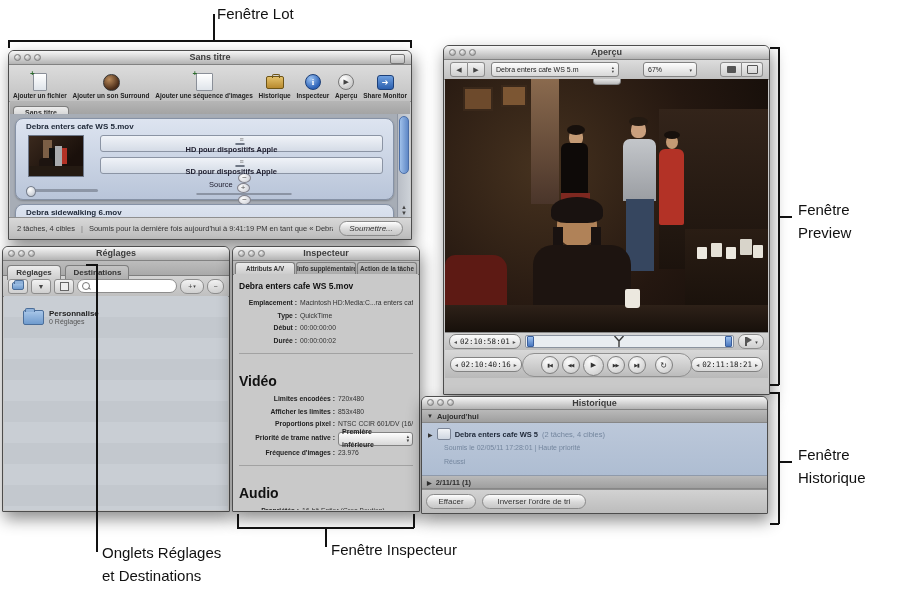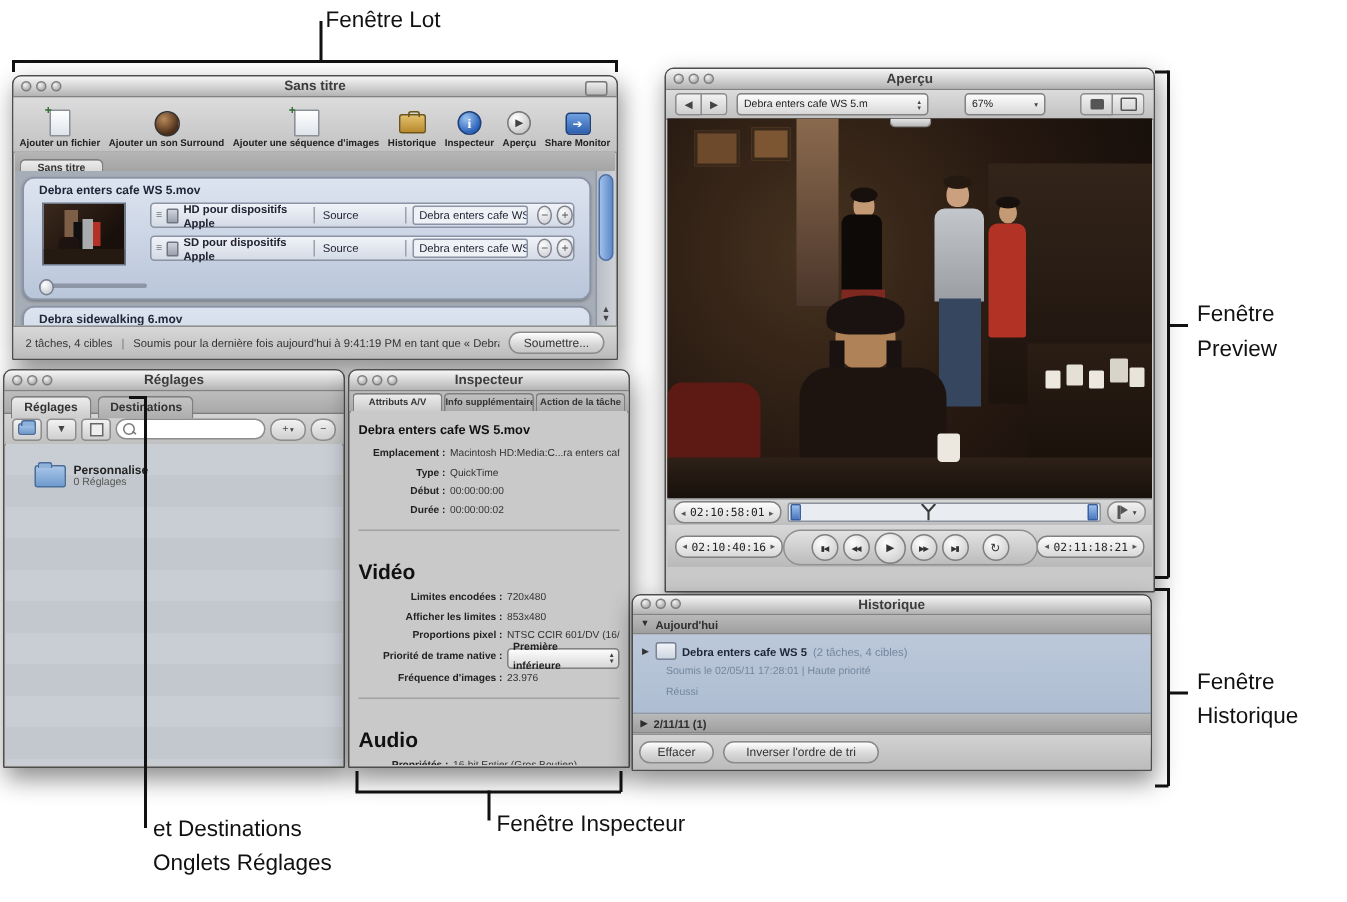--- a/index.html
+++ b/index.html
@@ -46,21 +46,21 @@
              color:#fff;font-size:9px;font-weight:bold;font-family:"Liberation Serif",serif;display:flex;align-items:center;justify-content:center;}
   .icon-play-c{width:14px;height:14px;border-radius:50%;background:radial-gradient(circle at 35% 28%,#fff,#c9c9c9 75%);border:1px solid #777;
                color:#444;font-size:7px;display:flex;align-items:center;justify-content:center;}
   .icon-share{width:15px;height:13px;border-radius:3px;background:linear-gradient(#6fa0e0,#2b5fae);border:1px solid #1c3f78;
               color:#fff;font-size:8px;display:flex;align-items:center;justify-content:center;}
   .batch-content{position:absolute;left:1px;right:1px;top:63px;bottom:22px;background:#a7adb6;overflow:hidden;}
   .jobcard{position:absolute;left:5px;width:377px;border:1px solid #8692a6;border-radius:8px;
            background:linear-gradient(#dde4f0,#b9c5d9);box-shadow:0 1px 2px rgba(0,0,0,.25);}
   .jobname{font-size:8px;font-weight:bold;color:#1c2636;padding:3px 0 0 10px;}
   .targetrow{position:absolute;left:84px;right:10px;height:15px;border:1px solid #8b94a4;border-radius:3px;
-             background:linear-gradient(#f0f3f8,#d4dbe6);display:flex;align-items:center;font-size:7.5px;color:#223;}
+             background:linear-gradient(#f0f3f8,#d4dbe6);display:flex;align-items:center;font-size:7.5px;color:#223;flex-direction:column;}
   .grip{font-size:7px;color:#777;margin:0 3px;}
   .disk{width:8px;height:8px;background:linear-gradient(#cfd4dc,#9aa1ad);border:1px solid #6e7684;border-radius:1px;margin-right:3px;}
   .outfield{background:#eef1f5;border:1px solid #8b94a4;border-radius:2px;height:11px;line-height:11px;
             padding:0 3px;font-size:7.5px;color:#223;white-space:nowrap;overflow:hidden;}
   .roundbtn{width:11px;height:11px;border-radius:50%;border:1px solid #82828c;
             background:radial-gradient(circle at 35% 30%,#fbfbfb,#c9ccd4);font-size:8px;color:#555;
             display:inline-flex;align-items:center;justify-content:center;line-height:1;}
   .slider{position:absolute;left:10px;bottom:7px;width:72px;height:3px;background:#8d96a6;border-radius:2px;}
   .slider .thumb{position:absolute;left:0;top:-3px;width:8px;height:9px;border-radius:50%;
                  background:radial-gradient(circle at 35% 30%,#fff,#b9bfc9);border:1px solid #767e8c;}
@@ -267,21 +267,21 @@
       <div class="scrollarrows">
         <span>▲</span>
         <span>▼</span>
       </div>
     </div>
   </div>
   <div class="statusbar">
     <span>2 tâches, 4 cibles</span>
     <span style="margin:0 6px;color:#777;">|</span>
     <span style="flex:1;white-space:nowrap;overflow:hidden;">Soumis pour la dernière fois aujourd'hui à 9:41:19 PM en tant que « Debra enters cafe WS 5 »</span>
-    <span class="btn-pill" style="width:62px;height:13px;margin-left:6px;">Soumettre...</span>
+    <span class="btn-pill" style="width:62px;height:13px;margin-left:6px;font-style:italic;">Soumettre...</span>
   </div>
 </div>
 
 <div class="window" style="left:2px;top:246px;width:228px;height:266px;">
   <div class="titlebar">
     <div class="tl">
       <i></i>
       <i></i>
       <i></i>
     </div>
@@ -561,21 +561,21 @@
 <div class="callout-line" style="left:770px;top:523px;width:9px;height:1.5px;"></div>
 <div class="callout-line" style="left:778px;top:461px;width:14px;height:1.5px;"></div>
 <div class="callout-label" style="left:798px;top:443px;">
   <div>Fenêtre</div>
     <div>Historique</div>
 </div>
 
 <div class="callout-line" style="left:86px;top:264px;width:12px;height:1.5px;"></div>
 <div class="callout-line" style="left:96px;top:264px;width:1.5px;height:288px;"></div>
 <div class="callout-label" style="left:102px;top:541px;">
-  <div>et Destinations</div>
-    <div>Onglets Réglages</div>
+  <div>Onglets Réglages</div>
+    <div>et Destinations</div>
 </div>
 
 <div class="callout-line" style="left:237px;top:514px;width:1.5px;height:14px;"></div>
 <div class="callout-line" style="left:237px;top:527px;width:177px;height:1.5px;"></div>
 <div class="callout-line" style="left:413px;top:514px;width:1.5px;height:14px;"></div>
 <div class="callout-line" style="left:325px;top:527px;width:1.5px;height:20px;"></div>
 <div class="callout-label" style="left:331px;top:538px;">Fenêtre Inspecteur</div>
 
 </body></html>

